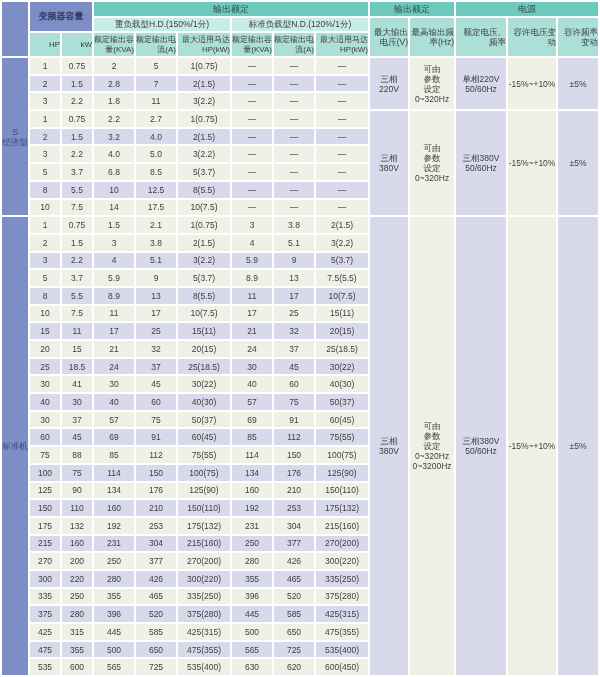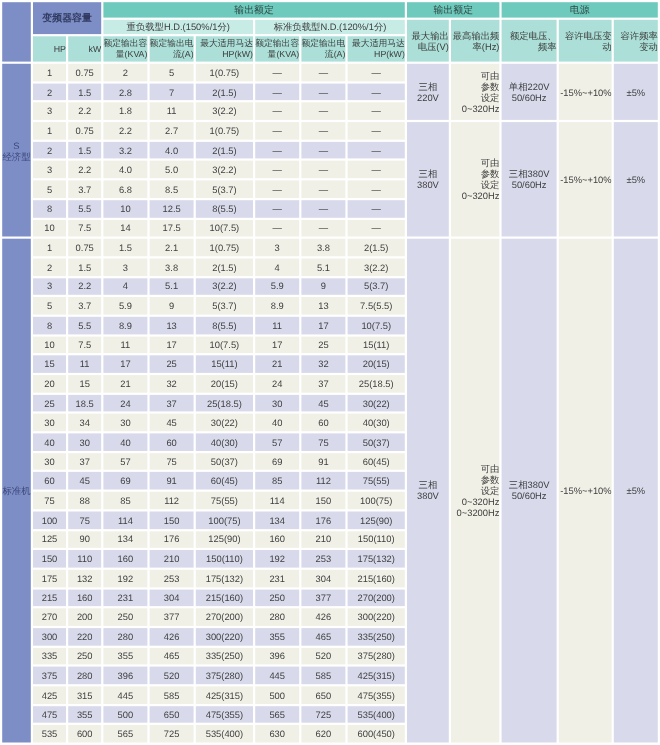--- a/index.html
+++ b/index.html
@@ -17,21 +17,21 @@
   thead tr:nth-child(3) th{height:23px;font-size:8px;}
   tbody tr{height:15.7px;}
   .corner{background:var(--periwinkle);}
   .peri{background:var(--periwinkle);color:#323c63;font-size:9px;font-weight:bold;}
   .teal1{background:var(--teal-dark);color:#2f4a46;font-size:9px;}
   .teal2{background:var(--teal-mid);font-size:8.5px;}
   .teal3{background:var(--teal-light);text-align:right;}
   .label-cell{background:var(--periwinkle);color:#3c477a;font-size:8.5px;white-space:pre-line;}
   .base{background:var(--row-cream);}
   .alt{background:var(--row-lavender);}
-  .band-cream{background:var(--row-cream);white-space:pre-line;text-align:right;}
+  .band-cream{background:var(--row-cream);white-space:pre-line;}
   .band-lav{background:var(--row-lavender);white-space:pre-line;margin-left:36px;}
 </style>
 </head>
 <body>
 
 <table id="spec-table">
   <colgroup>
     <col style="width:26px">
       <col style="width:30px">
       <col style="width:30px">
@@ -287,21 +287,21 @@
         <td class="alt">18.5</td>
         <td class="alt">24</td>
         <td class="alt">37</td>
         <td class="alt">25(18.5)</td>
         <td class="alt">30</td>
         <td class="alt">45</td>
         <td class="alt">30(22)</td>
       </tr>
       <tr>
         <td class="base">30</td>
-        <td class="base">34</td>
+        <td class="base">41</td>
         <td class="base">30</td>
         <td class="base">45</td>
         <td class="base">30(22)</td>
         <td class="base">40</td>
         <td class="base">60</td>
         <td class="base">40(30)</td>
       </tr>
       <tr>
         <td class="alt">40</td>
         <td class="alt">30</td>

